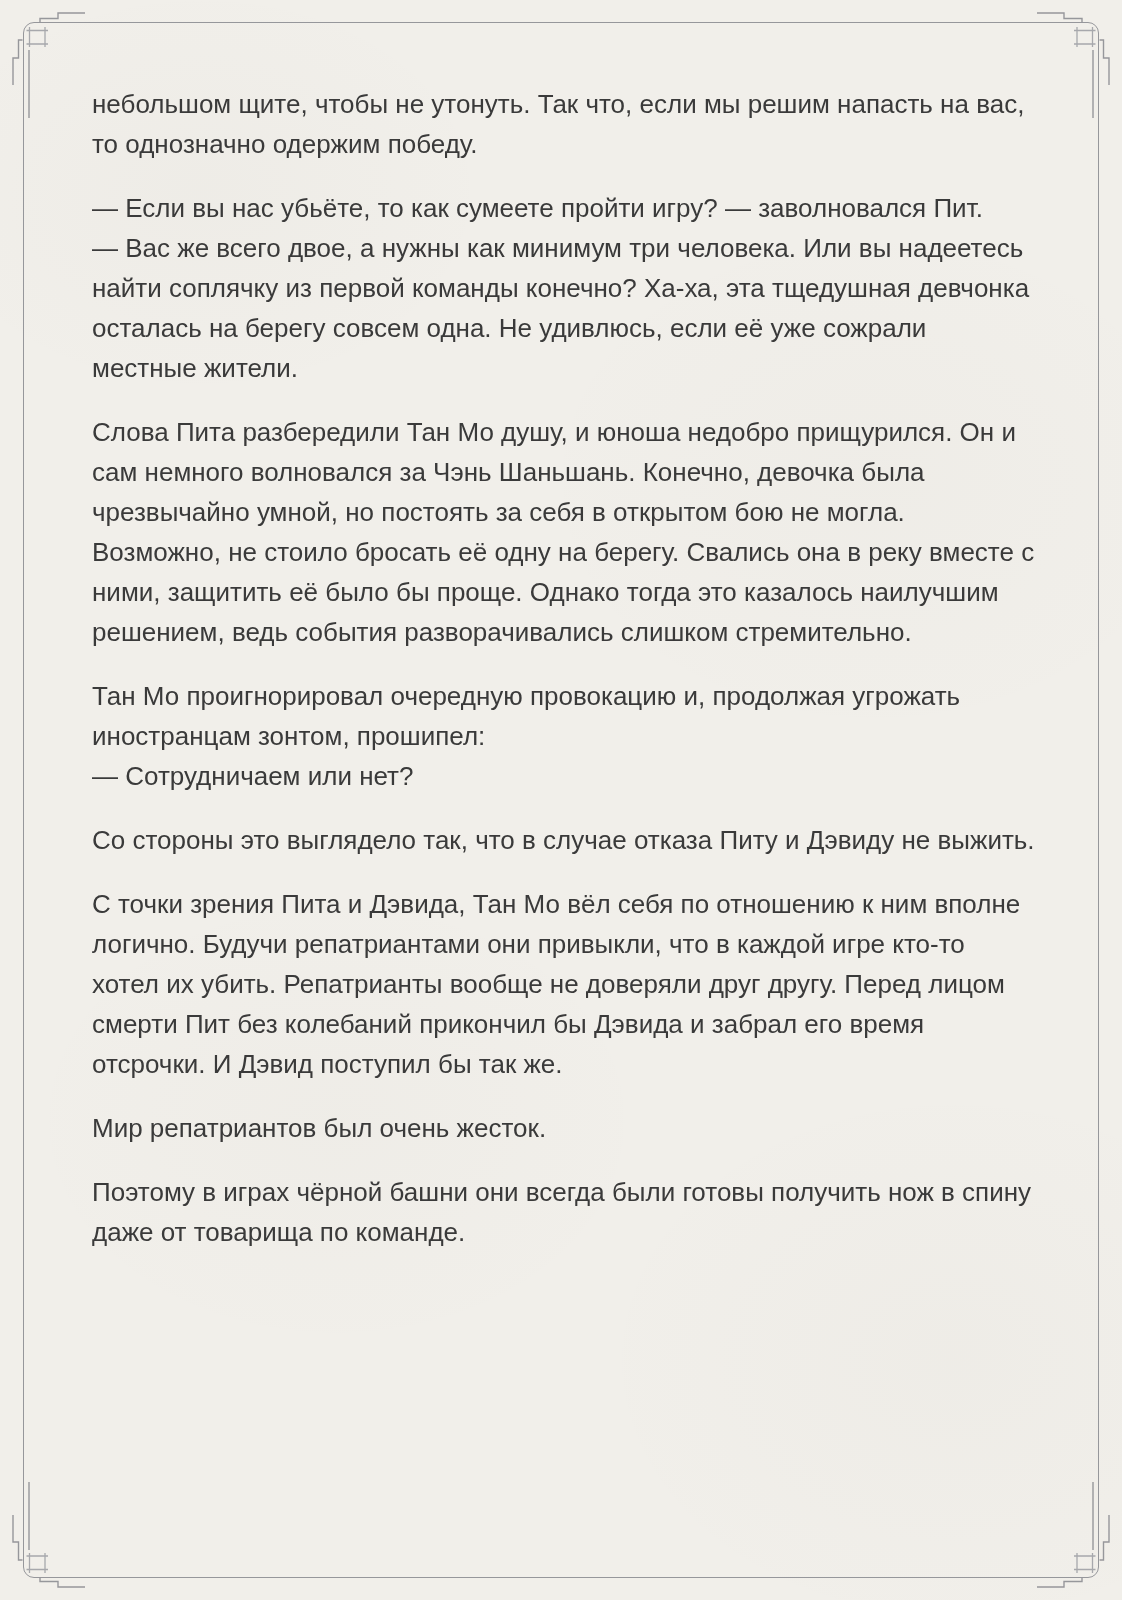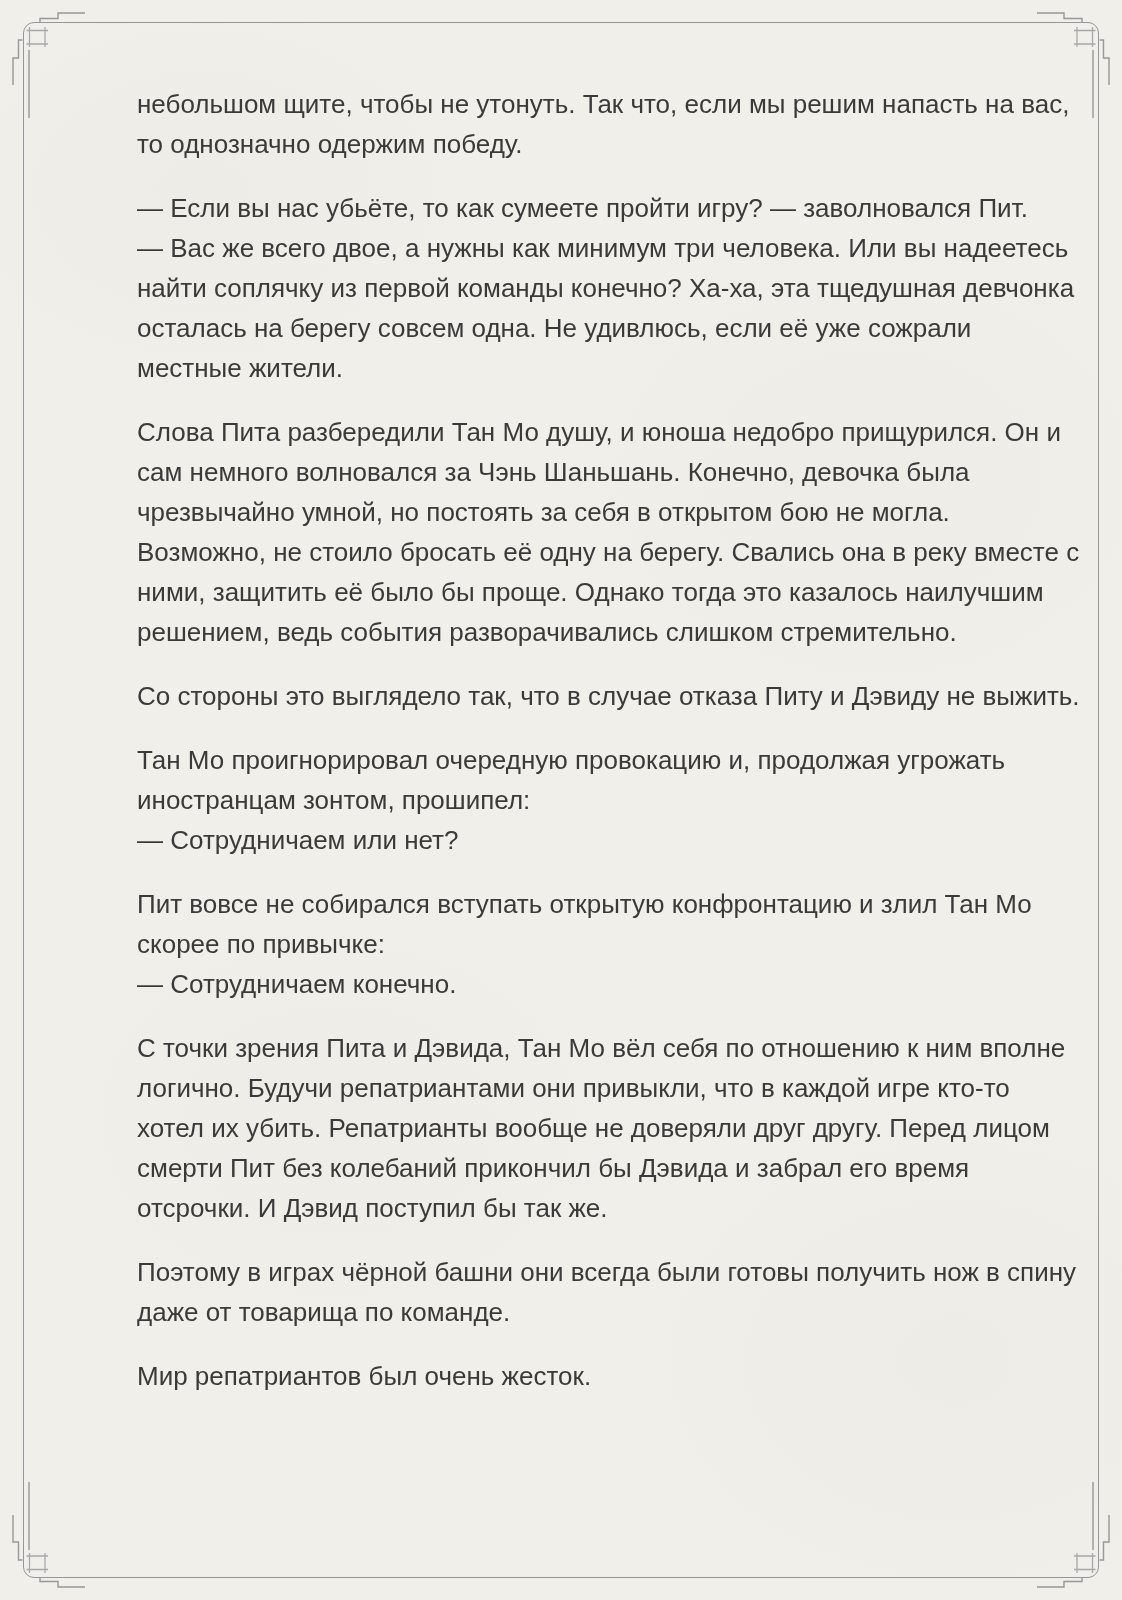--- a/index.html
+++ b/index.html
@@ -47,21 +47,20 @@
   
   .page-text {
     position: absolute;
     left: 92px;
     top: 84px;
     width: 944px;
     color: #3a3a3a;
     font-size: 26px;
     line-height: 40px;
     font-weight: 400;
-    margin-left: 45px;
   }
   .page-text p {
     margin: 0 0 24px 0;
     white-space: pre-line;
   }
 </style>
 </head>
 <body>
 
 <div class="frame-border"></div>
@@ -100,21 +99,19 @@
     <path d="M 26.5 30.5 H 48 M 26.5 44 H 48 M 29.5 27 V 47 M 45 27 V 47" stroke="#a7a8ac" stroke-width="1.3"></path>
     <path d="M 29 50 V 118"></path>
   </g>
 </svg>
 
 <div class="page-text">
   <p>небольшом щите, чтобы не утонуть. Так что, если мы решим напасть на вас, то однозначно одержим победу.</p>
   <p>— Если вы нас убьёте, то как сумеете пройти игру? — заволновался Пит.
 — Вас же всего двое, а нужны как минимум три человека. Или вы надеетесь найти соплячку из первой команды конечно? Ха-ха, эта тщедушная девчонка осталась на берегу совсем одна. Не удивлюсь, если её уже сожрали местные жители.</p>
   <p>Слова Пита разбередили Тан Мо душу, и юноша недобро прищурился. Он и сам немного волновался за Чэнь Шаньшань. Конечно, девочка была чрезвычайно умной, но постоять за себя в открытом бою не могла. Возможно, не стоило бросать её одну на берегу. Свались она в реку вместе с ними, защитить её было бы проще. Однако тогда это казалось наилучшим решением, ведь события разворачивались слишком стремительно.</p>
-  <p>Со стороны это выглядело так, что в случае отказа Питу и Дэвиду не выжить.</p>
   <p>Тан Мо проигнорировал очередную провокацию и, продолжая угрожать иностранцам зонтом, прошипел:
 — Сотрудничаем или нет?</p>
-  <p>Пит вовсе не собирался вступать открытую конфронтацию и злил Тан Мо скорее по привычке:
-— Сотрудничаем конечно.</p>
+  <p>Со стороны это выглядело так, что в случае отказа Питу и Дэвиду не выжить.</p>
   <p>С точки зрения Пита и Дэвида, Тан Мо вёл себя по отношению к ним вполне логично. Будучи репатриантами они привыкли, что в каждой игре кто-то хотел их убить. Репатрианты вообще не доверяли друг другу. Перед лицом смерти Пит без колебаний прикончил бы Дэвида и забрал его время отсрочки. И Дэвид поступил бы так же.</p>
+  <p>Мир репатриантов был очень жесток.</p>
   <p>Поэтому в играх чёрной башни они всегда были готовы получить нож в спину даже от товарища по команде.</p>
-  <p>Мир репатриантов был очень жесток.</p>
 </div>
 
 </body></html>

